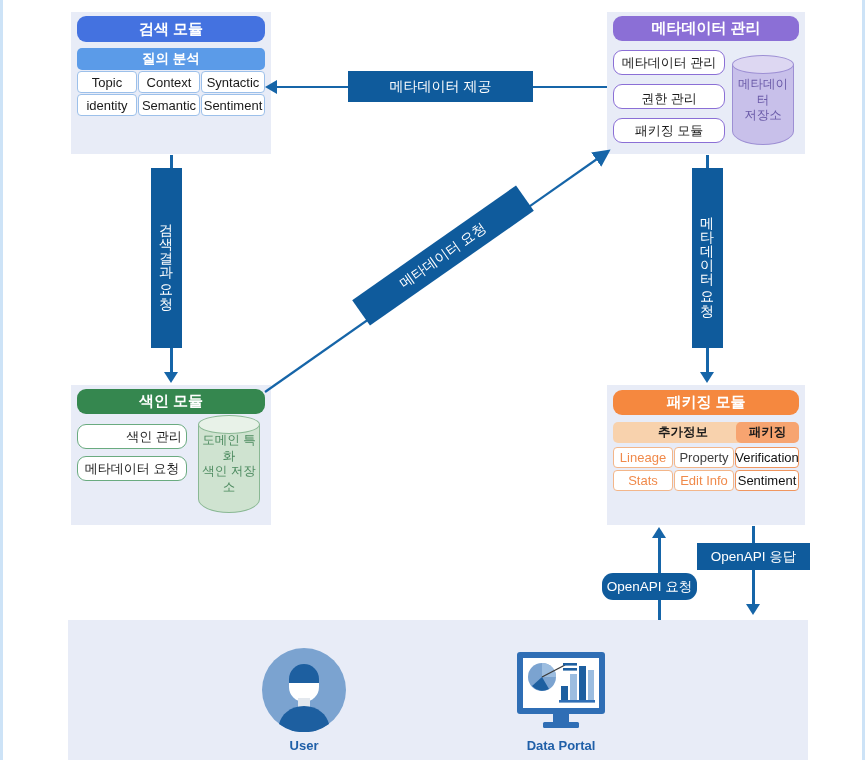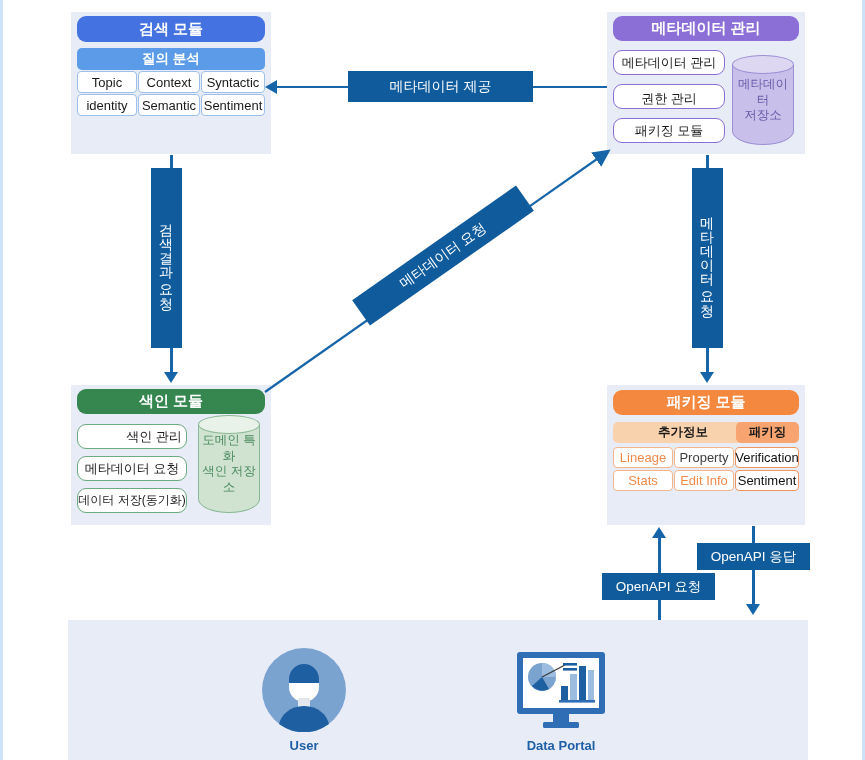--- a/index.html
+++ b/index.html
@@ -195,23 +195,20 @@
 
   <div class="mod-header" style="left:74px; top:389px; width:188px; height:25px; background:#35874f; font-size:15px;">
     <span>색인 모듈</span>
   </div>
 
   <div class="pill" style="left:74px; top:424px; width:110px; height:25px; border:1px solid #6aab80;padding-left:44px;">
     <span>색인 관리</span>
   </div>
   <div class="pill" style="left:74px; top:456px; width:110px; height:25px; border:1px solid #6aab80;">
     <span>메타데이터 요청</span>
-  </div>
-  <div class="pill" style="left:74px; top:488px; width:110px; height:25px; border:1px solid #6aab80; font-size:12px;">
-    <span>데이터 저장(동기화)</span>
   </div>
 
   <div class="cyl" style="left:195px; top:415px; width:62px; height:98px;">
     <div class="body" style="background:#cfe3d0; border:1px solid #8ab894;"></div>
     <div class="top" style="background:#e8f2e8; border:1px solid #8ab894;"></div>
     <div class="cyl-label" style="color:#4c8a5f;">도메인 특화
 색인 저장소</div>
   </div>
 
   <div class="panel" style="left:604px; top:385px; width:198px; height:140px;"></div>
@@ -271,21 +268,21 @@
       </marker>
     </defs>
     <line x1="262" y1="392" x2="604" y2="152" stroke="#1665a8" stroke-width="2.2" marker-end="url(#diagHead)"></line>
   </svg>
   <div class="flowlabel" style="left:340px; top:240px; width:200px; height:31px; transform:rotate(-35deg); transform-origin:center center;">
     <span>메타데이터 요청</span>
   </div>
 
   <div class="vline" style="left:655px; top:536px; width:3px; height:84px;"></div>
   <div class="arrow-up" style="left:649px; top:527px;"></div>
-  <div class="flowlabel small" style="left:599px; top:573px; width:113px; height:27px;">
+  <div class="flowlabel small" style="left:599px; top:573px; width:95px; height:27px;border-radius:11px;">
     <span>OpenAPI 요청</span>
   </div>
 
   <div class="vline" style="left:749px; top:526px; width:3px; height:82px;"></div>
   <div class="arrow-down" style="left:743px; top:604px;"></div>
   <div class="flowlabel small" style="left:694px; top:543px; width:113px; height:27px;">
     <span>OpenAPI 응답</span>
   </div>
 
   <div class="panel" style="left:65px; top:620px; width:740px; height:140px;"></div>

